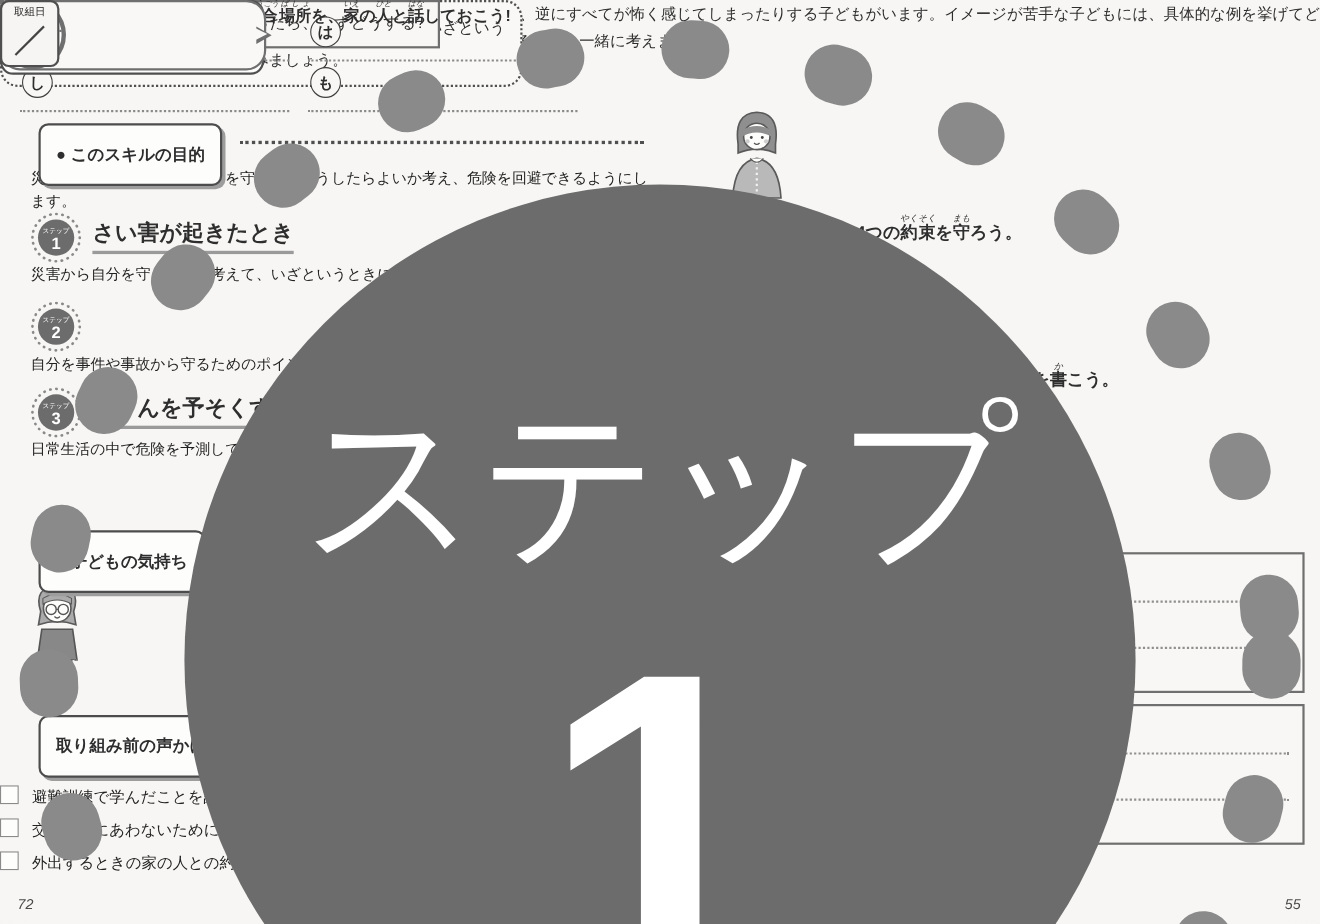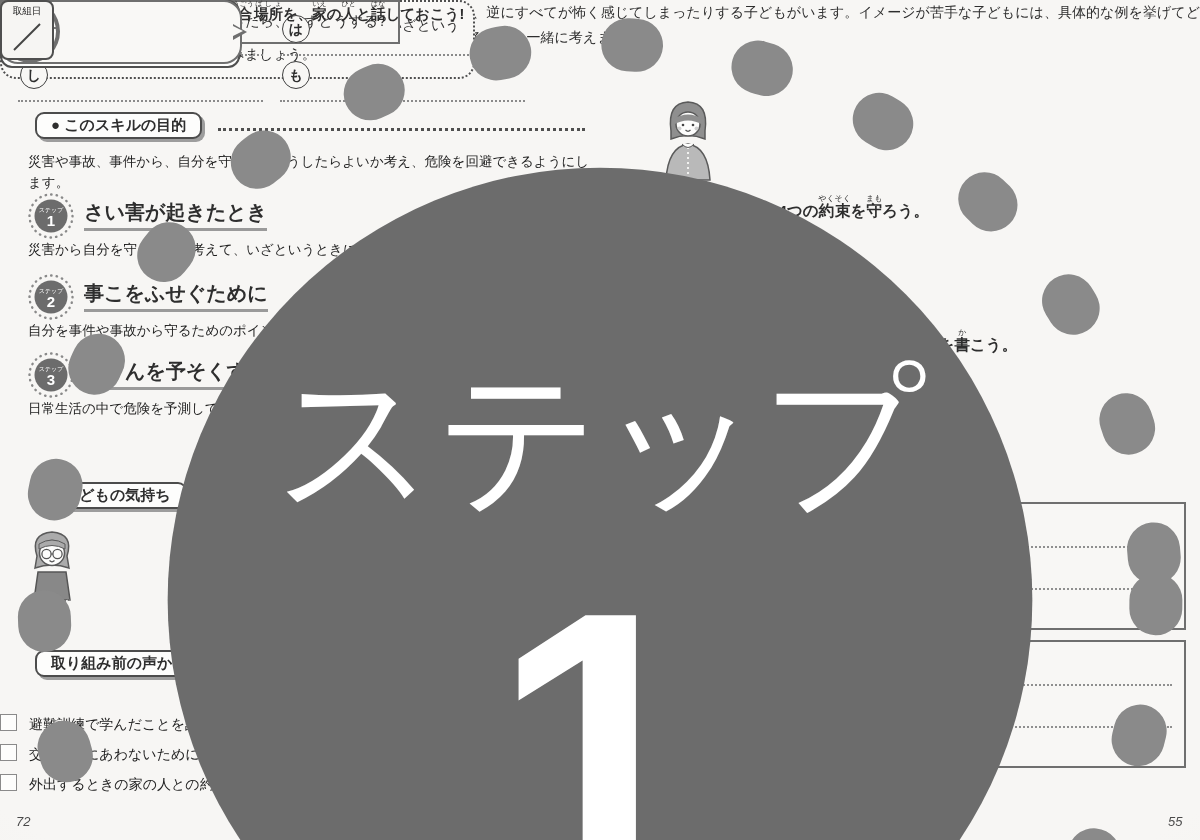--- a/index.html
+++ b/index.html
@@ -1,35 +1,35 @@
 <!DOCTYPE html>
 <html><head>
 <meta charset="utf-8">
 <style>
   html,body{margin:0;padding:0;}
   body{font-family:"Liberation Sans","DejaVu Sans",sans-serif;color:#2e2e2e;}
   #canvas{position:relative;width:1200px;height:840px;overflow:hidden;
     background:radial-gradient(130% 130% at 50% 45%, #f7f6f4 55%, #efedea 88%, #e0deda 100%);}
   .abs{position:absolute;}
-  ruby rt{font-size:7.5px;color:#2b2b2b;font-weight:normal;letter-spacing:0;}
+  ruby rt{font-size:7.5px;color:#2b2b2b;font-weight:normal;letter-spacing:0;font-style:italic;}
 
   
   .lp-band-dark{left:0;top:10;width:84;height:86;background:#a8a8a8;}
   .lp-band-light{left:84;top:10;width:514;height:86;background:#d7d7d7;}
   .band-dashes{left:0;top:101;width:598;height:0;border-top:3px dashed #bcbcbc;}
   .skill-badge{left:6;top:13;width:62;height:62;background:#fdfdfc;border:4px solid #6f6f6f;
     border-radius:50%;text-align:center;z-index:2;}
   .skill-badge .sb-label{display:block;margin-top:7px;font-size:11px;font-weight:bold;letter-spacing:1px;
     border-bottom:2px dotted #777;width:42px;margin-left:10px;padding-bottom:1px;}
   .skill-badge .sb-num{display:block;font-size:27px;font-weight:bold;line-height:30px;color:#2c2c2c;}
   .lp-title{left:96;top:18;font-size:34px;font-weight:bold;color:#2a2a2a;line-height:1.25;}
   .lp-title rt{font-size:10px;}
 
   .label-box{background:#fdfdfc;border:2.5px solid #4c4c4c;border-radius:9px;
-    box-shadow:3px 3px 0 #9d9d9d;padding:2px 14px;font-size:15px;font-weight:bold;z-index:2;}
+    box-shadow:3px 3px 0 #9d9d9d;padding:17px 14px;font-size:15px;font-weight:bold;z-index:2;}
   .dotline{height:0;border-top:3px dotted #4f4f4f;}
   .bodytext{font-size:13.5px;line-height:1.55;color:#1f1f1f;}
 
   .step-row-title{font-size:20px;font-weight:bold;border-bottom:3px solid #9a9a9a;
     padding-bottom:4px;line-height:1.2;}
   .step-badge-svg{width:46px;height:46px;}
 
   .bubble{background:#fdfdfc;border:2px solid #4f4f4f;border-radius:14px;}
   .bubble-girl{left:84;top:518;width:134;height:74;box-shadow:3px 3px 0 #c2c2c2;
     padding:12px 6px 0 16px;font-size:14px;line-height:1.55;}
@@ -120,21 +120,20 @@
   </svg>
   <div class="abs step-row-title" style="left:84px;top:200px;">さい害が起きたとき</div>
   <div class="abs bodytext" style="left:28px;top:240px;width:562px;">災害から自分を守る方法を考えて、いざというときに避難できるようにします。</div>
 
   <svg class="abs step-badge-svg" style="left:28px;top:274px;" viewBox="0 0 46 46">
     <circle cx="23" cy="23" r="21.5" fill="none" stroke="#8a8a8a" stroke-width="2.4" stroke-dasharray="0.4 5.2" stroke-linecap="round"></circle>
     <circle cx="23" cy="23" r="16.5" fill="#6c6c6c"></circle>
     <text x="23" y="18.5" font-size="6" fill="#ffffff" text-anchor="middle">ステップ</text>
     <text x="23" y="33" font-size="15" font-weight="bold" fill="#ffffff" text-anchor="middle">2</text>
   </svg>
-  <div class="abs step-row-title" style="left:84px;top:281px;">事こをふせぐために</div>
   <div class="abs bodytext" style="left:28px;top:321px;width:562px;">自分を事件や事故から守るためのポイントを知り、生活の中で意識できるようにします。</div>
 
   <svg class="abs step-badge-svg" style="left:28px;top:352px;" viewBox="0 0 46 46">
     <circle cx="23" cy="23" r="21.5" fill="none" stroke="#8a8a8a" stroke-width="2.4" stroke-dasharray="0.4 5.2" stroke-linecap="round"></circle>
     <circle cx="23" cy="23" r="16.5" fill="#6c6c6c"></circle>
     <text x="23" y="18.5" font-size="6" fill="#ffffff" text-anchor="middle">ステップ</text>
     <text x="23" y="33" font-size="15" font-weight="bold" fill="#ffffff" text-anchor="middle">3</text>
   </svg>
   <div class="abs step-row-title" style="left:84px;top:359px;">きけんを予そくする</div>
   <div class="abs bodytext" style="left:28px;top:399px;width:562px;">日常生活の中で危険を予測して行動できるようにします。</div>

